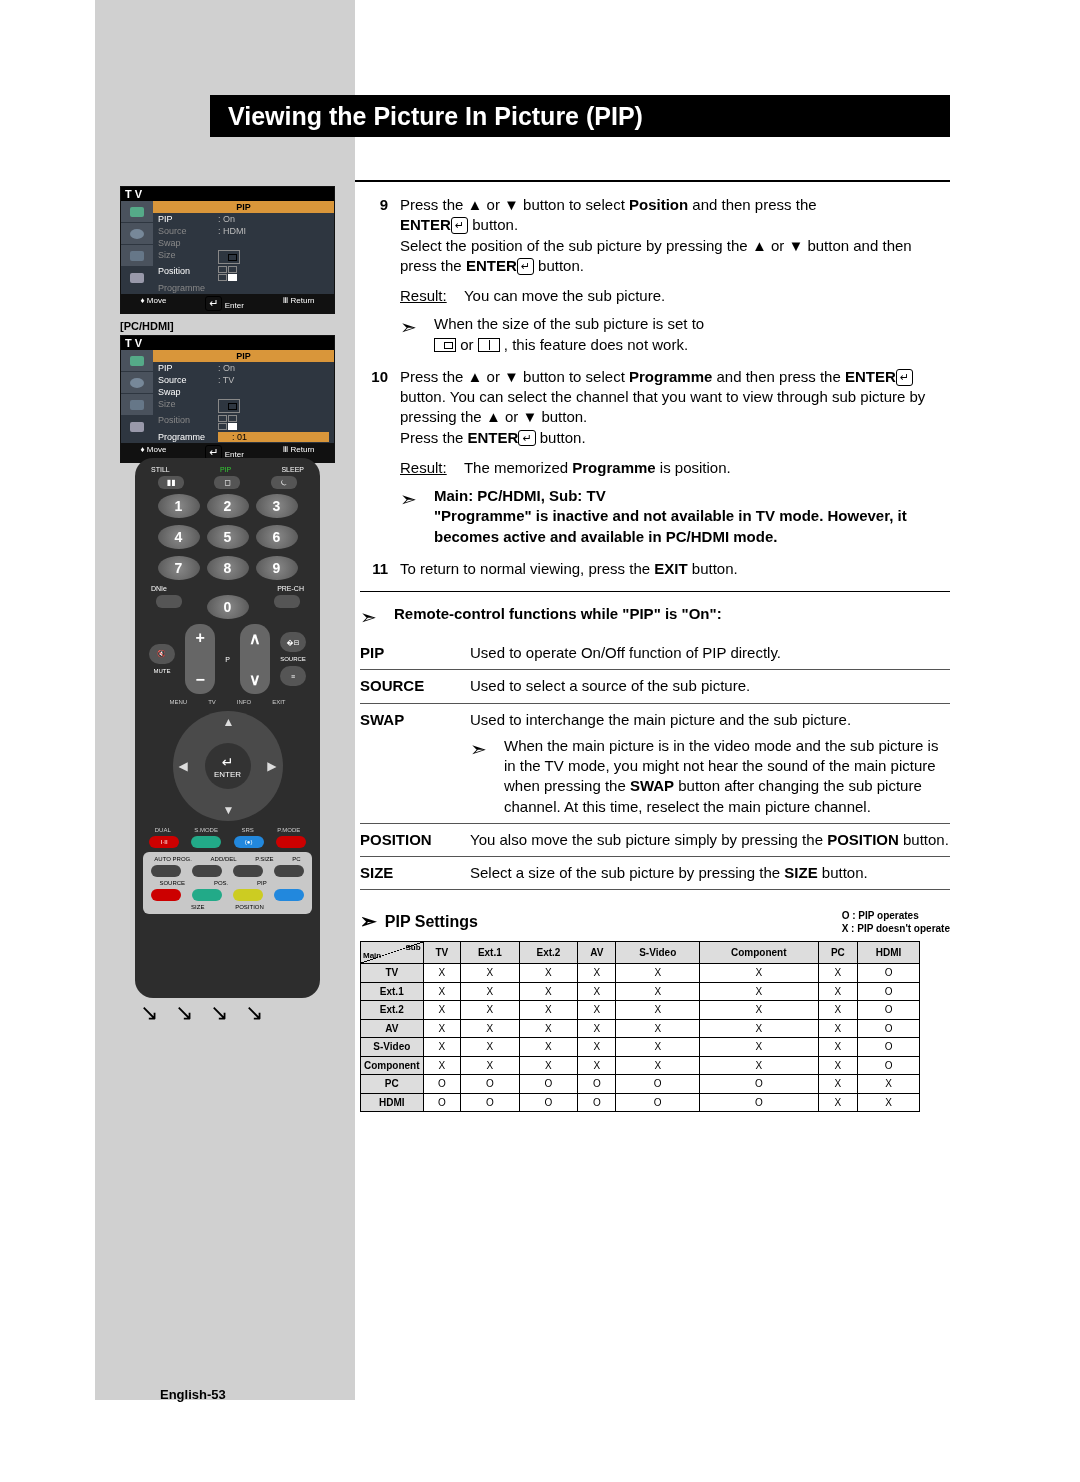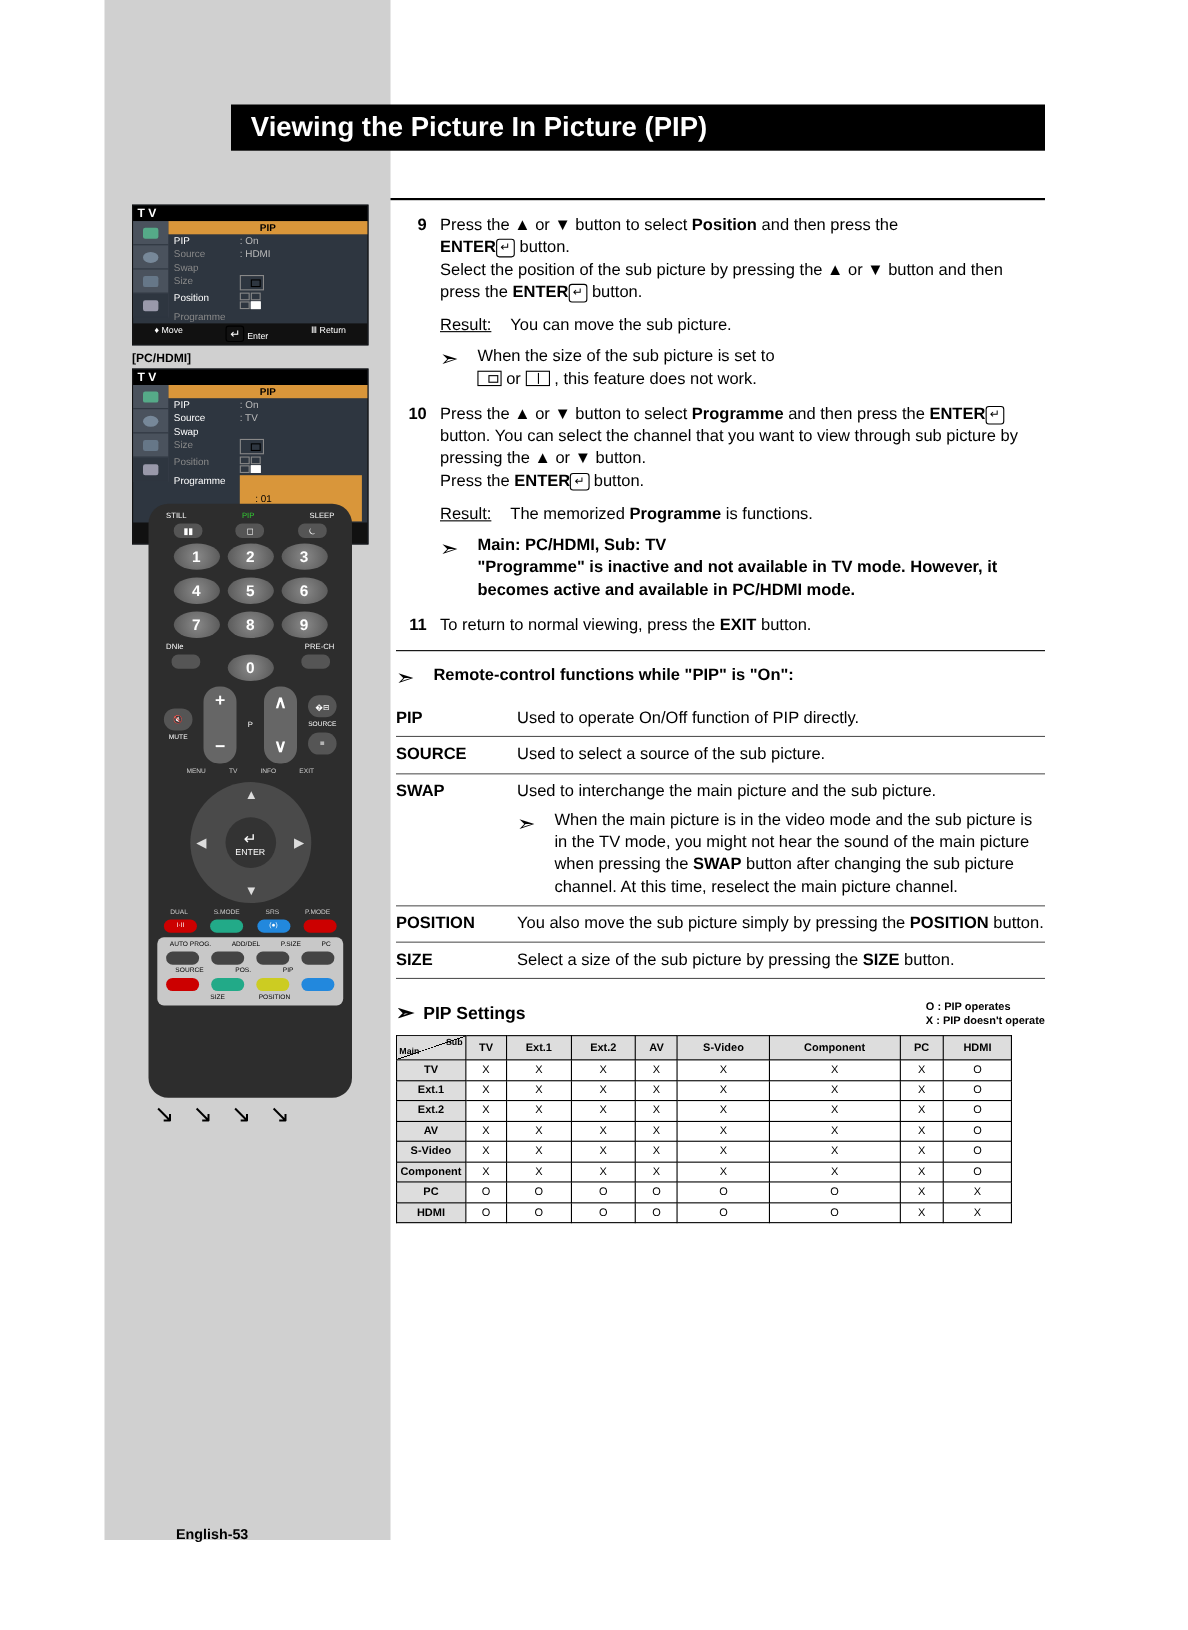--- a/index.html
+++ b/index.html
@@ -188,21 +188,21 @@
           <span class="k">Position</span>
           <span class="v"><span class="posgrid">
               <span></span>
               <span></span>
               <span></span>
               <span class="on"></span>
             </span></span>
         </div>
       <div class="item sel">
           <span class="k">Programme</span>
-          <span class="v" style="background:#d9963a;color:#000;padding:16px 14px;">: 01</span>
+          <span class="v" style="background:#d9963a;color:#000;padding:0 14px;">: 01</span>
         </div>
     </div>
     <div class="foot">
       <span>♦ <span>Move</span></span>
       <span><span class="enter-icon">↵</span> <span>Enter</span></span>
       <span>Ⅲ <span>Return</span></span>
     </div>
   </div>
 
   <div class="remote">
@@ -342,21 +342,21 @@
           </div>
       </div>
     </div>
 
     <div class="step">
       <div class="stepnum">10</div>
       <div class="stepbody">
         <span>Press the ▲ or ▼ button to select </span><span class="bold">Programme</span><span> and then press the </span>
         <span class="bold">ENTER</span><span class="enter-icon">↵</span><span> button. You can select the channel that you want to view through sub picture by pressing the ▲ or ▼ button.</span><br>
         <span>Press the </span><span class="bold">ENTER</span><span class="enter-icon">↵</span><span> button.</span>
-        <div class="result"><span class="lbl">Result:</span> <span>The memorized </span><span class="bold">Programme</span><span> is functions.</span></div>
+        <div class="result"><span class="lbl">Result:</span> <span>The memorized </span><span class="bold">Programme</span><span> is position.</span></div>
         <div class="note">
             <div class="note-icon">➣</div>
             <div class="note-body bold">
           <span>Main: PC/HDMI, Sub: TV</span><br>
           <span>"Programme" is inactive and not available in TV mode. However, it becomes active and available in PC/HDMI mode.</span>
         </div>
           </div>
       </div>
     </div>
 

